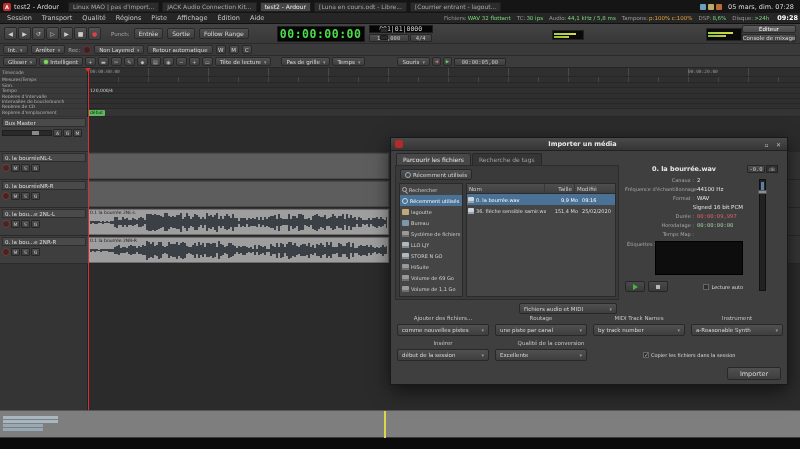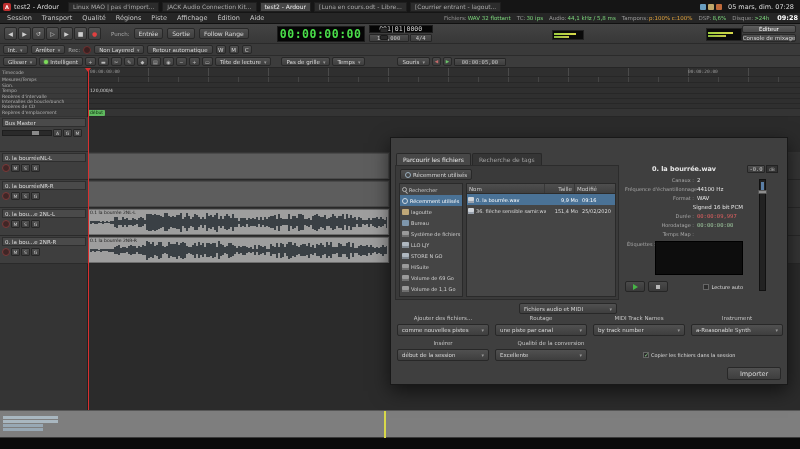--- a/index.html
+++ b/index.html
@@ -733,20 +733,26 @@
   <div class="summary">
     <i class="mr a"></i>
     <i class="mr b"></i>
     <i class="mr c"></i>
     <i class="mr d"></i>
     <div class="smarker"></div>
   </div>
   <div class="bbar"></div>
 
   <div class="dlg">
+    <div class="dtitle">
+      <span class="dico"></span>
+      <span class="dtext">Importer un média</span>
+      <span class="dwb">▫</span>
+      <span class="dwb">✕</span>
+    </div>
     <div class="tabs">
       <span class="tab active">Parcourir les fichiers</span>
       <span class="tab">Recherche de tags</span>
     </div>
     <div class="browser">
       <span class="btn recentbtn">
           <i class="clockico"></i>
           <span>Récemment utilisés</span>
         </span>
       <div class="places">

